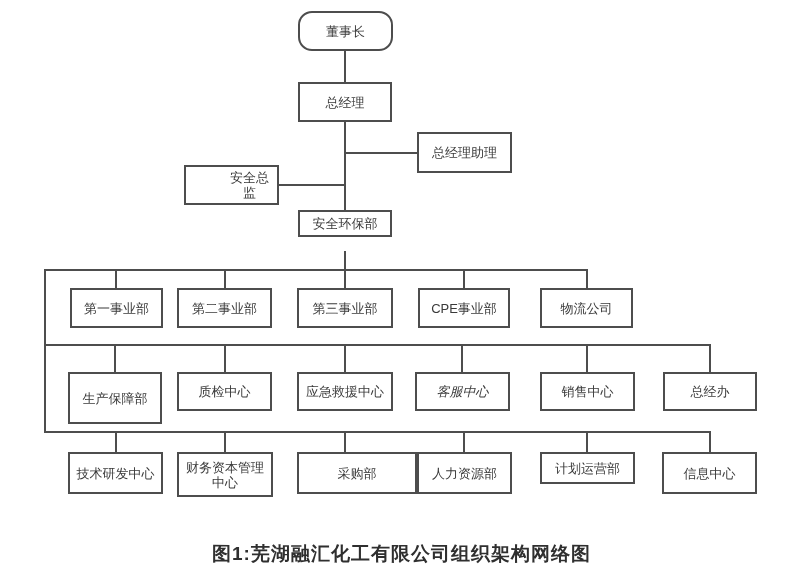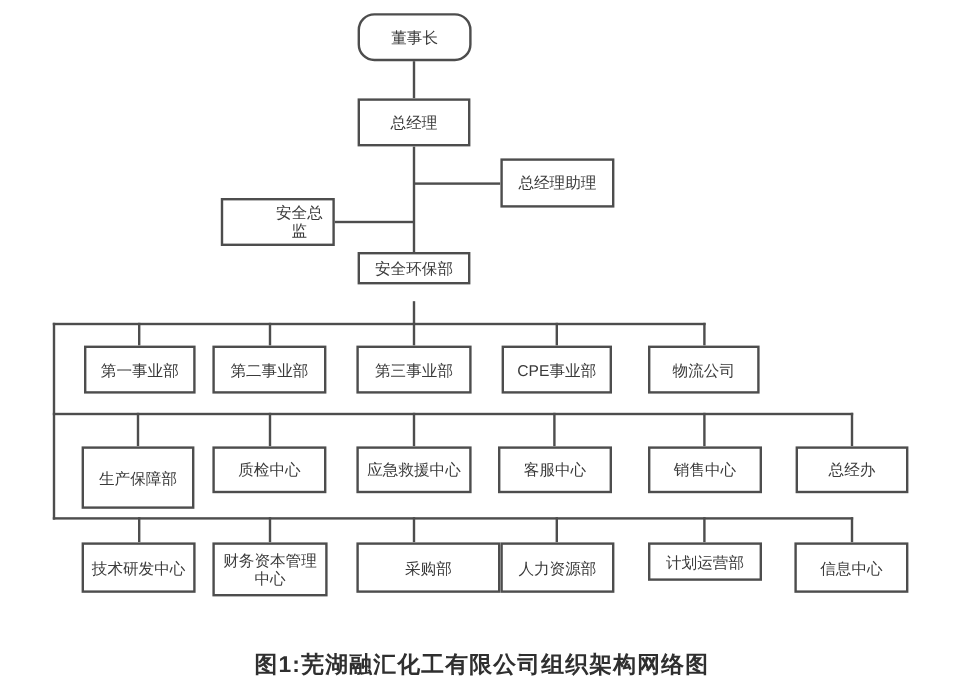--- a/index.html
+++ b/index.html
@@ -91,21 +91,21 @@
 
   <div class="node" style="left:70px; top:288px; width:93px; height:40px;">第一事业部</div>
   <div class="node" style="left:177px; top:288px; width:95px; height:40px;">第二事业部</div>
   <div class="node" style="left:297px; top:288px; width:96px; height:40px;">第三事业部</div>
   <div class="node" style="left:418px; top:288px; width:92px; height:40px;">CPE事业部</div>
   <div class="node" style="left:540px; top:288px; width:93px; height:40px;">物流公司</div>
 
   <div class="node" style="left:68px; top:372px; width:94px; height:52px;">生产保障部</div>
   <div class="node" style="left:177px; top:372px; width:95px; height:39px;">质检中心</div>
   <div class="node" style="left:297px; top:372px; width:96px; height:39px;">应急救援中心</div>
-  <div class="node" style="left:415px; top:372px; width:95px; height:39px;">客服中心</div>
+  <div class="node" style="left:415px; top:372px; width:95px; height:39px;font-style:italic;">客服中心</div>
   <div class="node" style="left:540px; top:372px; width:95px; height:39px;">销售中心</div>
   <div class="node" style="left:68px; top:452px; width:95px; height:42px;">技术研发中心</div>
 
   <div class="node" style="left:663px; top:372px; width:94px; height:39px;">总经办</div>
   <div class="node" style="left:177px; top:452px; width:96px; height:45px;">财务资本管理中心</div>
   <div class="node" style="left:297px; top:452px; width:120px; height:42px;">采购部</div>
   <div class="node" style="left:417px; top:452px; width:95px; height:42px;">人力资源部</div>
   <div class="node" style="left:540px; top:452px; width:95px; height:32px;">计划运营部</div>
   <div class="node" style="left:662px; top:452px; width:95px; height:42px;">信息中心</div>
 

